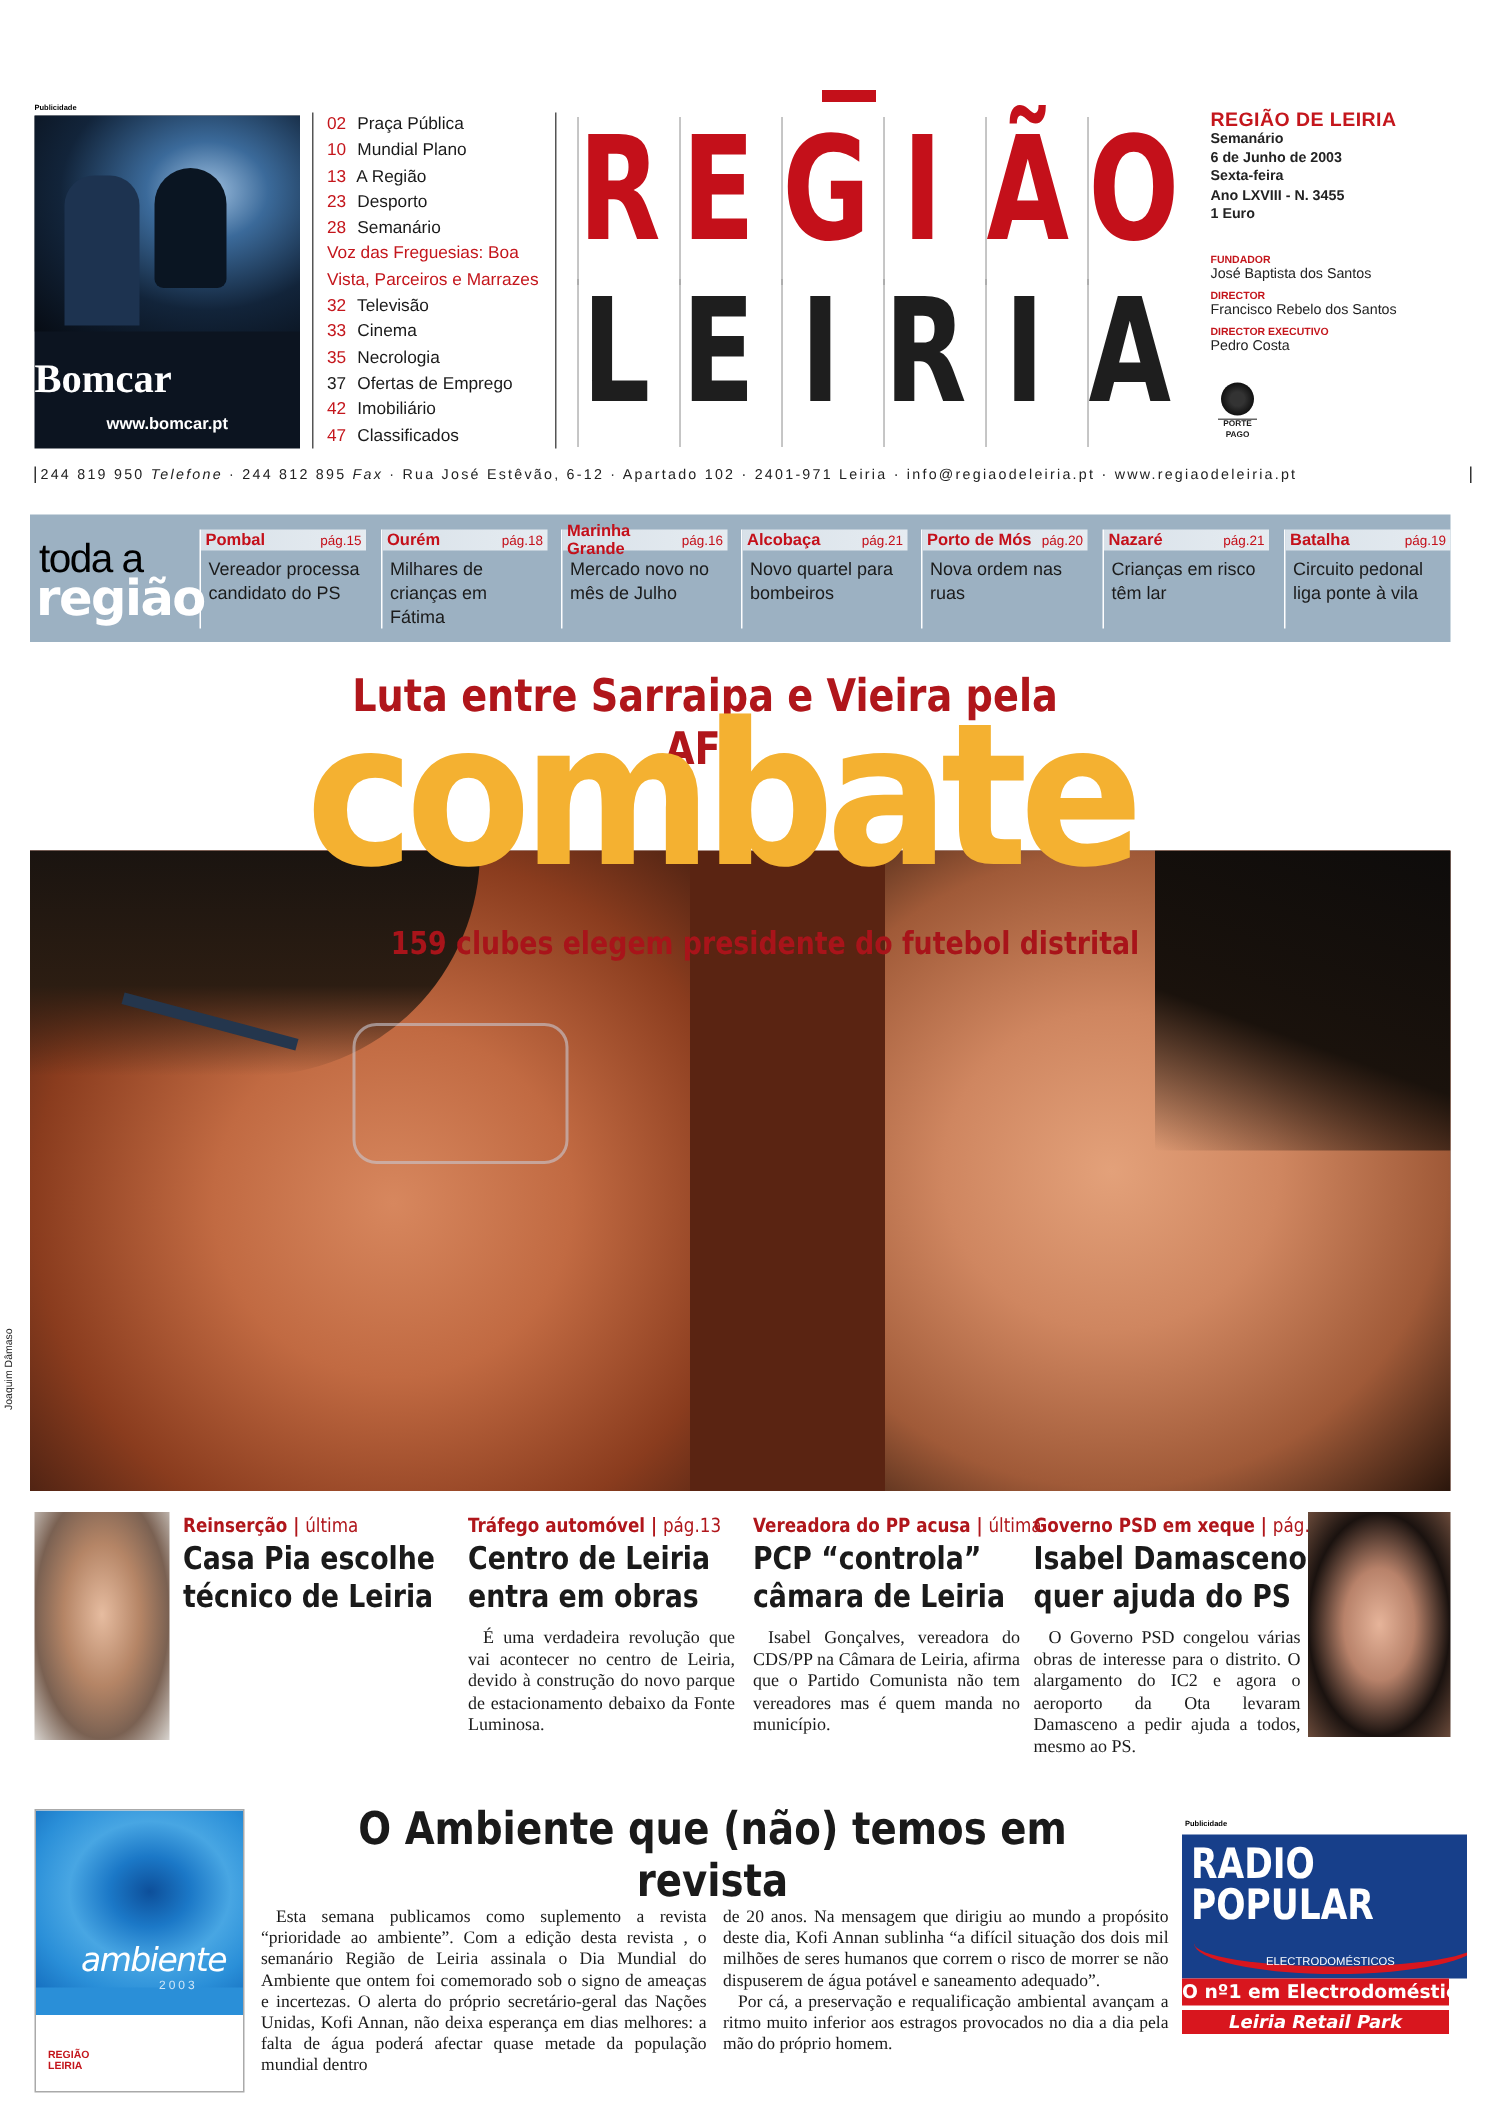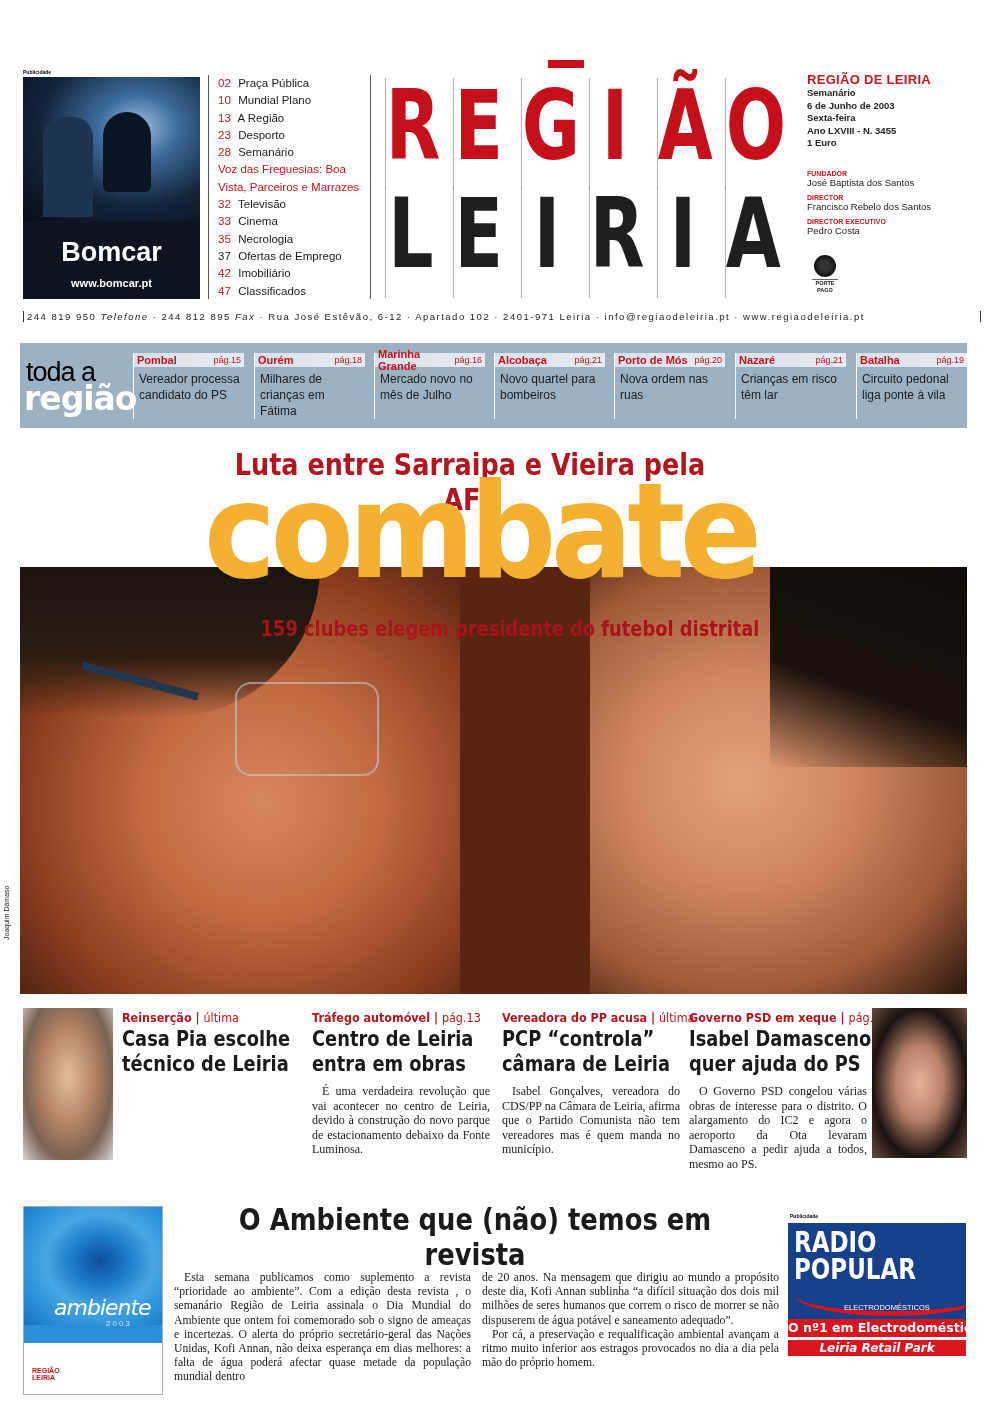--- a/index.html
+++ b/index.html
@@ -4,21 +4,21 @@
 <style>
   html,body{margin:0;padding:0;background:#fff;}
   body{width:1000px;height:1408px;position:relative;overflow:hidden;font-family:"Liberation Sans",sans-serif;color:#1a1a1a;}
   .abs{position:absolute;}
   
   .pub-label{font-size:5px;font-weight:bold;color:#000;}
   .bomcar{left:23px;top:77px;width:177px;height:222px;background:#0c1420;overflow:hidden;}
   .bomcar .scene{position:absolute;left:0;top:0;width:177px;height:144px;background:radial-gradient(ellipse at 65% 35%,#9fc0e0 0%,#3b6a9a 25%,#12243a 60%,#070c14 100%);}
   .bomcar .seat{position:absolute;left:20px;top:40px;width:50px;height:100px;border-radius:20px 20px 0 0;background:#1d3350;}
   .bomcar .figure{position:absolute;left:80px;top:35px;width:48px;height:80px;border-radius:24px 24px 6px 6px;background:#0a1522;}
-  .bomcar .brand{position:absolute;left:0;top:160px;width:177px;text-align:center;color:#fff;font-weight:bold;font-size:27px;font-family:Liberation Sans, sans-serif;}
+  .bomcar .brand{position:absolute;left:0;top:160px;width:177px;color:#fff;font-weight:bold;font-size:27px;font-family:Liberation Serif, serif;}
   .bomcar .url{position:absolute;left:0;top:200px;width:177px;text-align:center;color:#fff;font-weight:bold;font-size:11px;}
   
   .index{left:208px;top:75px;width:150px;border-left:1px solid #555;padding-left:9px;height:224px;}
   .index .row{font-size:11.5px;line-height:17.3px;color:#1a1a1a;white-space:nowrap;}
   .index .num{color:#c4161c;display:inline-block;width:17px;}
   .index .red{color:#c4161c;}
   .index-rule{left:370px;top:75px;width:1px;height:224px;background:#555;}
   
   .mast{left:376px;top:78px;width:410px;height:222px;}
   .mast .cell{position:absolute;width:68px;border-left:1px solid #999;text-align:center;font-family:"DejaVu Sans",sans-serif;font-weight:bold;line-height:1;}
@@ -71,21 +71,21 @@
   .rev{left:23px;top:1206px;width:138px;height:187px;border:1px solid #aaa;background:#fff;overflow:hidden;}
   .rev .water{position:absolute;left:0;top:0;width:138px;height:120px;background:radial-gradient(ellipse at 55% 45%,#0d4f9a 0%,#1b78c7 25%,#48a6e3 50%,#2a8fd8 75%,#156fbf 100%);}
   .rev .city{position:absolute;left:0;top:118px;width:138px;height:30px;background:linear-gradient(to top,#fff 40%,#2a8fd8 40%);}
   .rev .word{position:absolute;left:30px;top:88px;color:#fff;font-size:22px;font-style:italic;font-family:"DejaVu Sans",sans-serif;letter-spacing:-1px;}
   .rev .yr{position:absolute;left:82px;top:112px;color:#cfe6f8;font-size:8px;letter-spacing:2px;}
   .rev .logo{position:absolute;left:8px;top:160px;color:#c4161c;font-size:7px;font-weight:bold;line-height:7px;}
   .amb-title{left:170px;top:1202px;width:610px;text-align:center;font-size:30px;font-weight:bold;color:#1a1a1a;font-family:"DejaVu Sans",sans-serif;transform:scaleX(0.86);transform-origin:center;}
   .amb-col{top:1271px;width:297px;font-family:"Liberation Serif",serif;font-size:11.7px;line-height:14.2px;text-align:justify;color:#1a1a1a;}
   .amb-col p{margin:0;text-indent:10px;}
   .rp-lbl{left:790px;top:1213px;}
-  .rp{left:788px;top:1223px;width:178px;height:96px;background:#173f8a;overflow:hidden;}
+  .rp{left:788px;top:1223px;width:178px;height:96px;background:#173f8a;overflow:hidden;padding-left:12px;}
   .rp .t{position:absolute;left:6px;top:6px;color:#fff;font-weight:bold;font-size:28px;line-height:27px;font-family:"DejaVu Sans",sans-serif;transform:scaleX(0.82);transform-origin:left;}
   .rp .arc{position:absolute;left:8px;top:52px;width:190px;height:36px;border-radius:50%;border-bottom:5px solid #d8161e;}
   .rp .e{position:absolute;left:56px;top:80px;color:#fff;font-size:7.5px;font-weight:normal;}
   .rp1{left:788px;top:1319px;width:178px;height:18px;background:#d8161e;color:#fff;font-weight:bold;font-size:12.5px;text-align:center;line-height:18px;font-family:"DejaVu Sans",sans-serif;white-space:nowrap;overflow:hidden;}
   .rp2{left:788px;top:1340px;width:178px;height:16px;background:#d8161e;color:#fff;font-weight:bold;font-style:italic;font-size:12px;text-align:center;line-height:16px;font-family:"DejaVu Sans",sans-serif;}
 </style>
 </head>
 <body>
 
 <div class="abs pub-label" style="left:23px;top:69px;">Publicidade</div>

